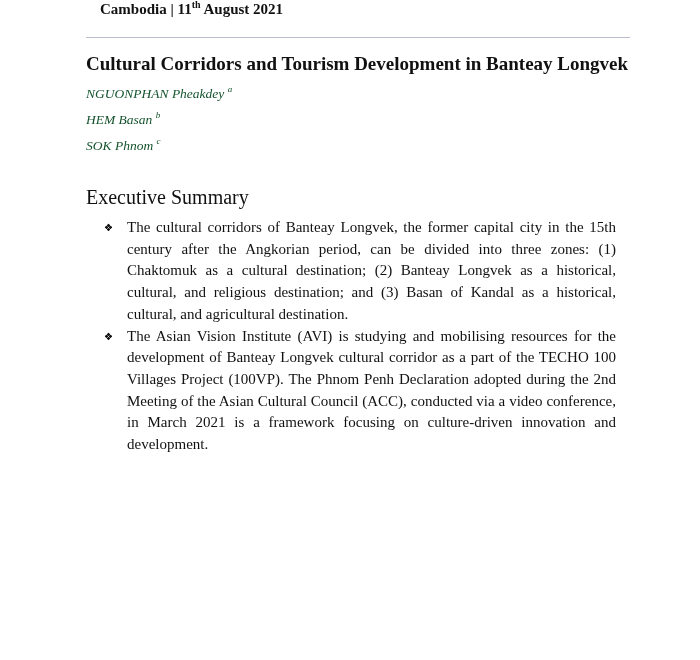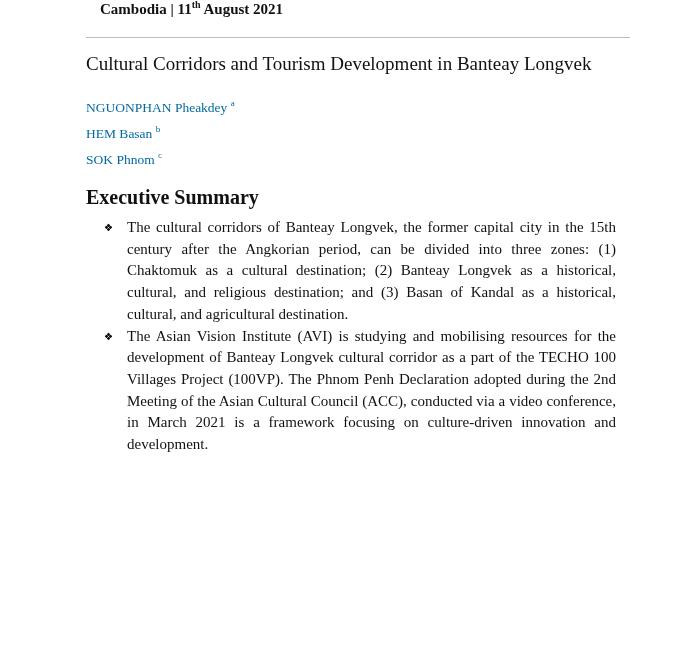--- a/index.html
+++ b/index.html
@@ -1,25 +1,25 @@
 <!DOCTYPE html>
 <html><head>
   <meta charset="utf-8">
   <style>
     html, body { margin: 0; padding: 0; background: #ffffff; }
     body { width: 700px; height: 660px; position: relative; overflow: hidden;
            font-family: "Liberation Serif", serif; color: #111; }
     .header { position: absolute; left: 80px; top: 0px; font-weight: bold; font-size: 15px; line-height: 18px; margin-left: 20px; }
     .header sup { font-size: 10px; line-height: 0; }
     .rule { position: absolute; left: 86px; top: 37px; width: 544px; height: 0; border-top: 1px solid #b8bccb; }
-    .title { position: absolute; left: 86px; top: 52px; font-weight: normal; font-size: 19px; line-height: 24px; }
-    .authors { position: absolute; left: 86px; top: 93px; font-size: 13.5px; color: #0369a1; }
+    .title { position: absolute; left: 86px; top: 52px; font-weight: bold; font-size: 19px; line-height: 24px; }
+    .authors { position: absolute; left: 86px; top: 79px; font-style: italic; font-size: 13.5px; color: #14532d; }
     .author { height: 26px; line-height: 20px; }
     .author sup { font-size: 9px; }
-    .section { position: absolute; left: 86px; top: 184px; font-weight: bold; font-size: 20px; line-height: 26px; }
+    .section { position: absolute; left: 86px; top: 184px; font-weight: normal; font-size: 20px; line-height: 26px; }
     .bullets { position: absolute; left: 104px; top: 217px; width: 512px; margin: 0; padding: 0; list-style: none; }
     .bullet { position: relative; padding-left: 23px; font-size: 15px; line-height: 21.7px; text-align: justify; }
     .bullet-icon { position: absolute; left: 0; top: 0; font-size: 10px; line-height: 21.7px; }
   </style>
 </head>
 <body>
 
 <div class="header"><span>Cambodia | 11</span><sup>th</sup><span> August 2021</span></div>
 
 <div class="rule"></div>

